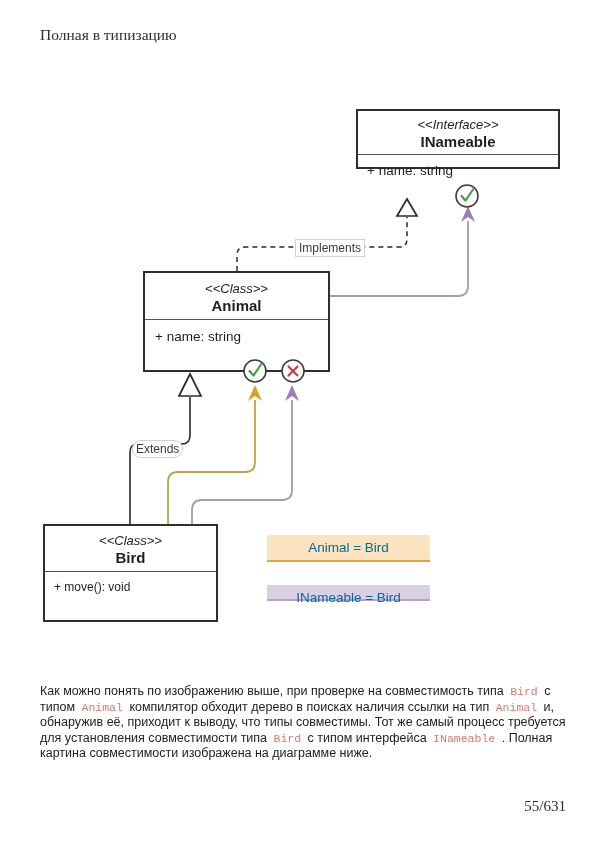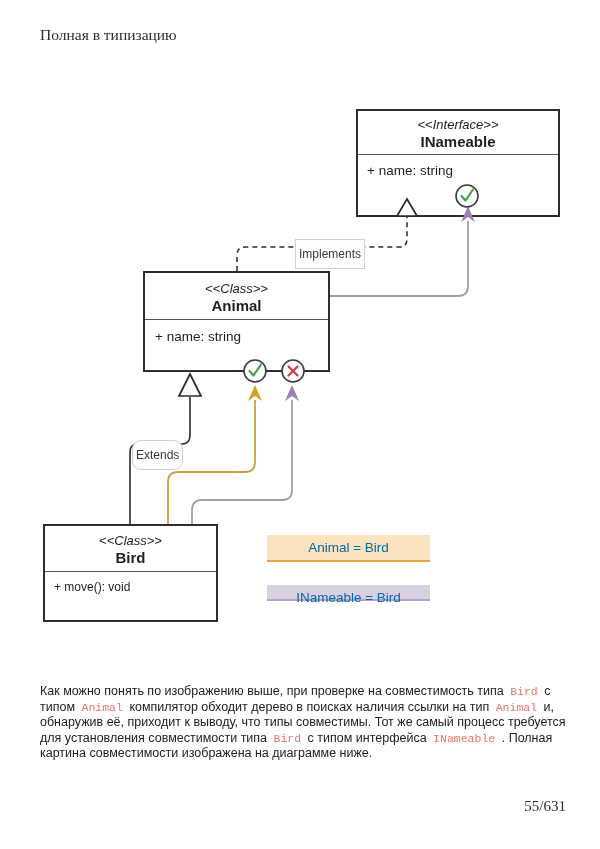--- a/index.html
+++ b/index.html
@@ -38,38 +38,38 @@
   }
   .uml-head {
     border-bottom: 1px solid #555;
     text-align: center;
     box-sizing: border-box;
   }
   .uml-stereo { font-style: italic; font-size: 13px; color: #1f1f1f; }
   .uml-name   { font-weight: bold; font-size: 15px; color: #1f1f1f; margin-top: 1px; }
   .uml-member { font-size: 13.5px; color: #1f1f1f; text-align: left; }
 
-  #box-inameable { left: 356px; top: 109px; width: 204px; height: 108px; }
+  #box-inameable { left: 356px; top: 109px; width: 204px; height: 60px; }
   #box-inameable .uml-head { height: 44px; padding-top: 6px; }
   #box-inameable .uml-member { padding: 8px 9px 0 9px; }
 
   #box-animal { left: 143px; top: 271px; width: 187px; height: 101px; }
   #box-animal .uml-head { height: 47px; padding-top: 8px; }
   #box-animal .uml-member { padding: 9px 10px 0 10px; }
 
   #box-bird { left: 43px; top: 524px; width: 175px; height: 98px; }
   #box-bird .uml-head { height: 46px; padding-top: 7px; }
   #box-bird .uml-member { padding: 8px 9px 0 9px; font-size: 12px; }
 
   
   .edge-label {
     background: #fefefe;
     border: 1px solid #d0d0d0;
     font-size: 12px; color: #3a3a3a;
-    padding: 7px 3px;
+    padding: 1px 3px;
     z-index: 4;
     line-height: 14px;
   }
   #label-implements { left: 295px; top: 239px; }
   #label-extends    { left: 132px; top: 440px; border-radius: 9px; }
 
   
   .result {
     width: 163px;
     text-align: center;

